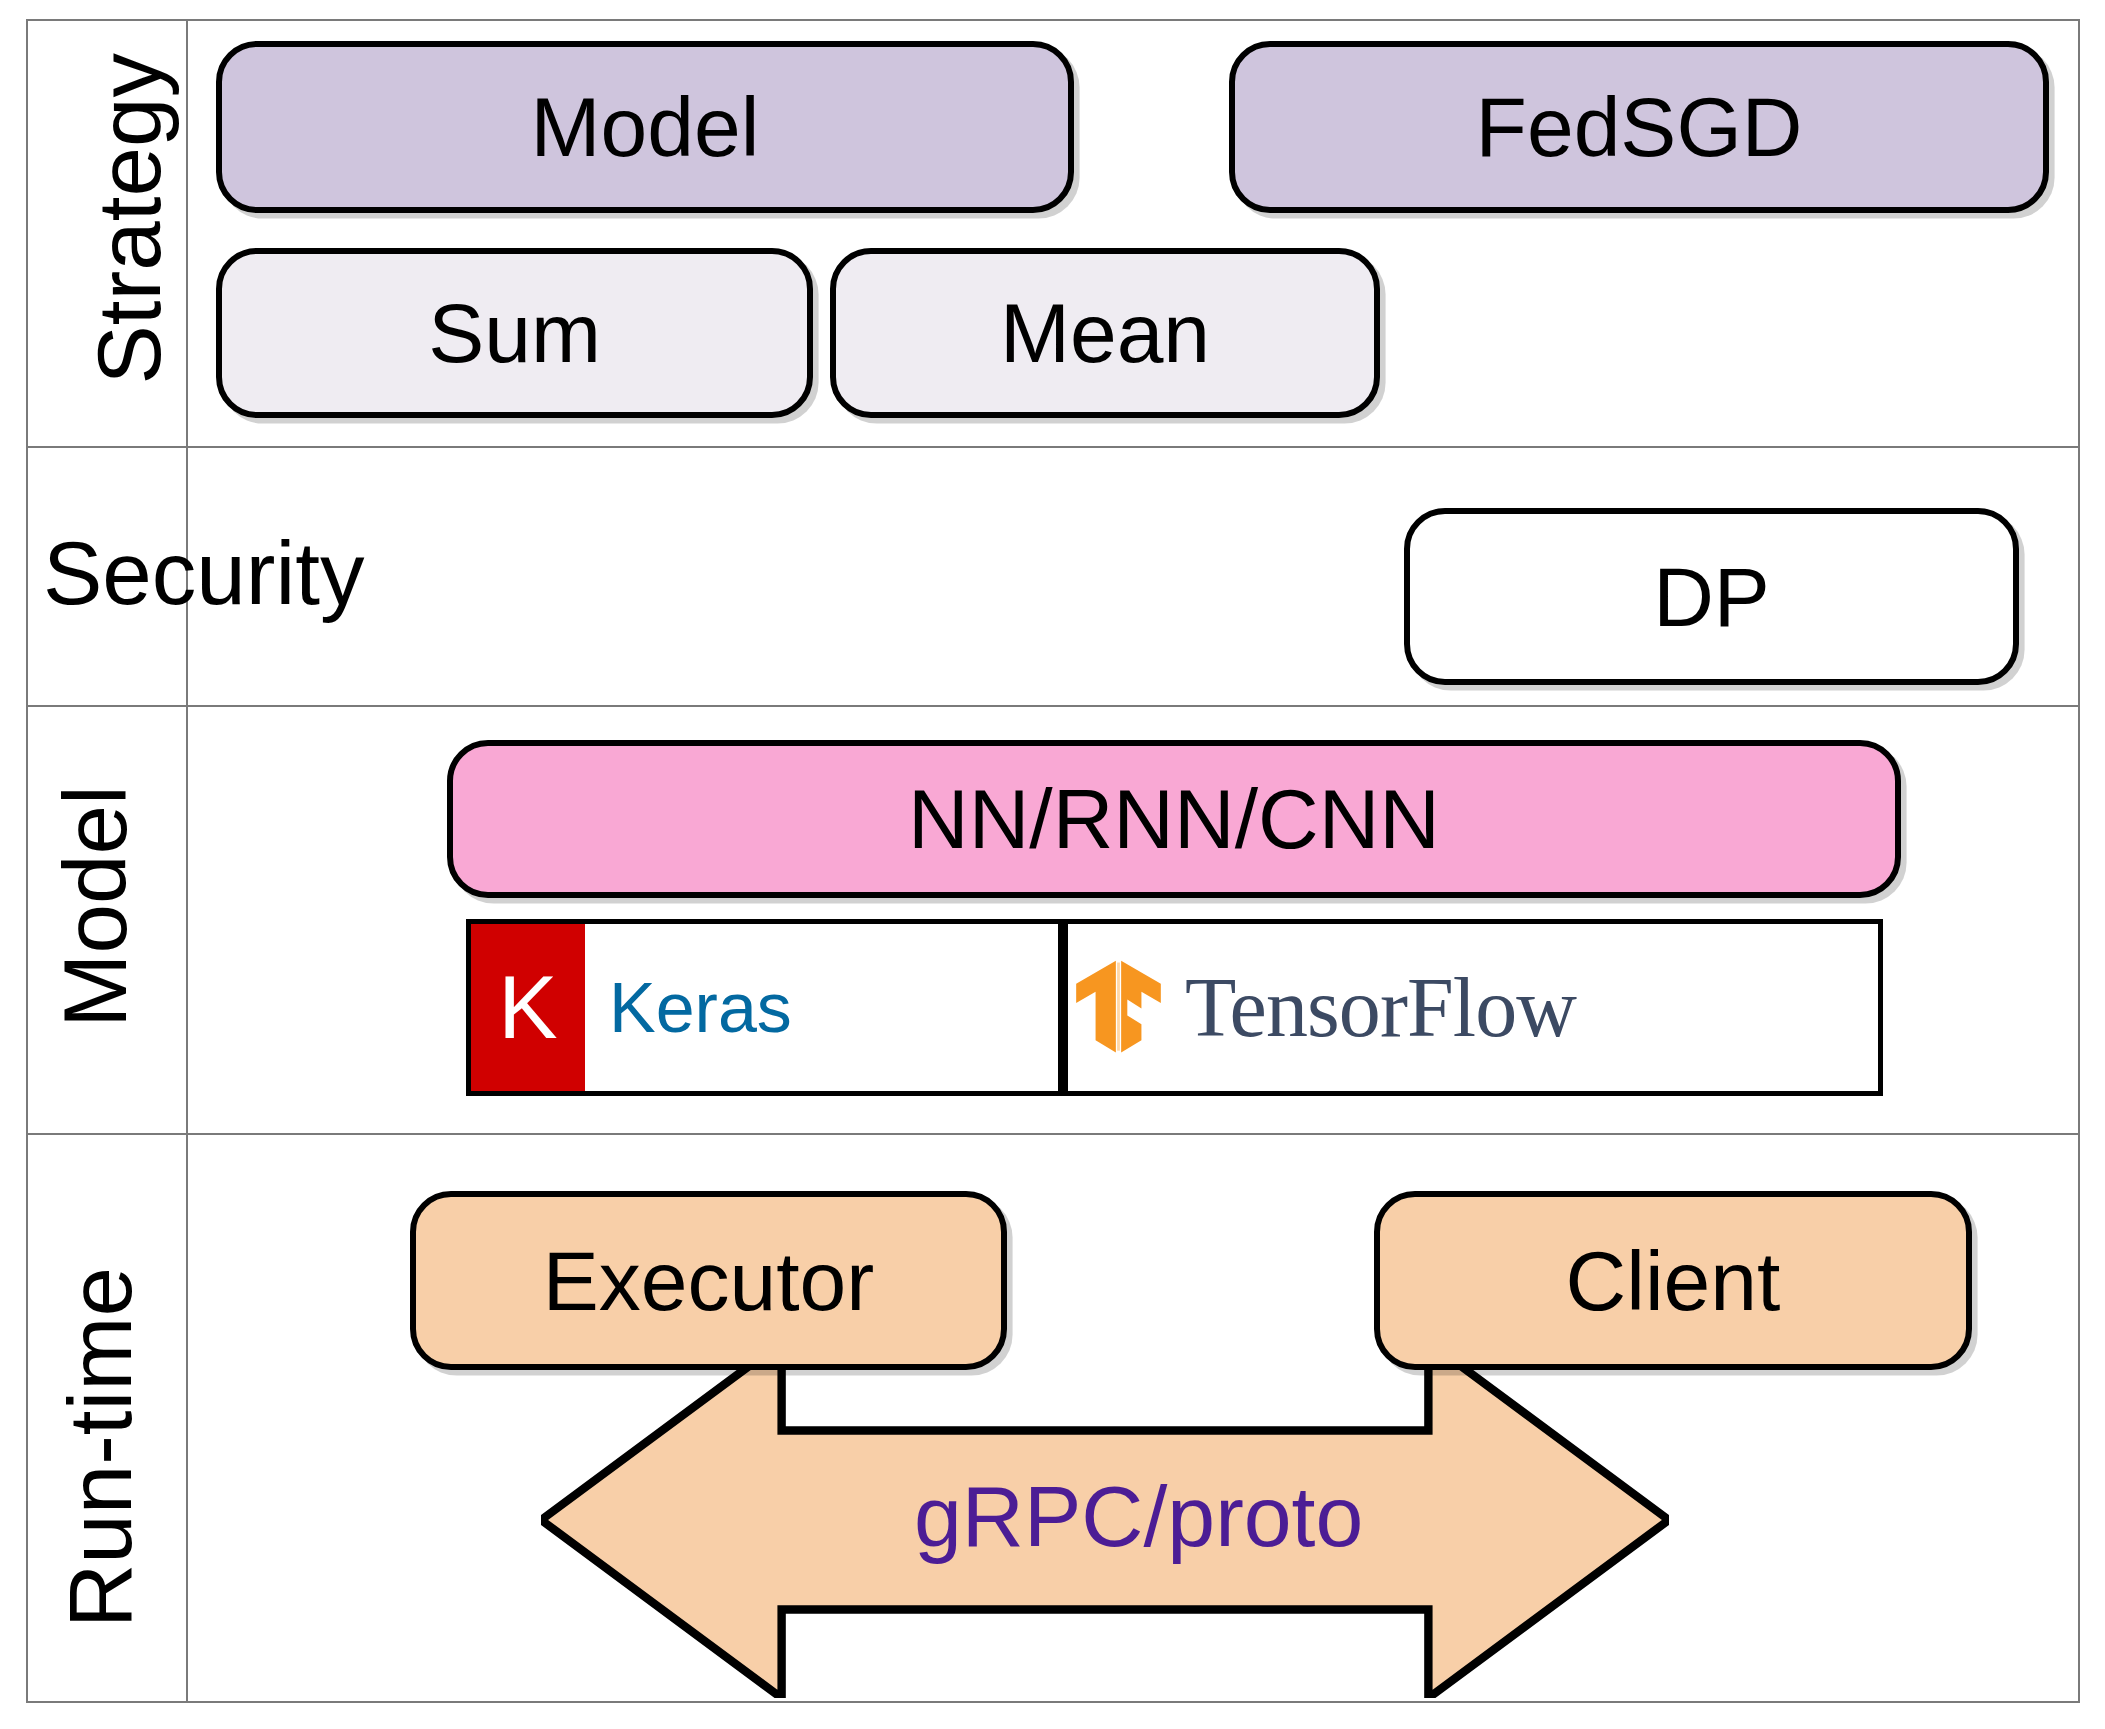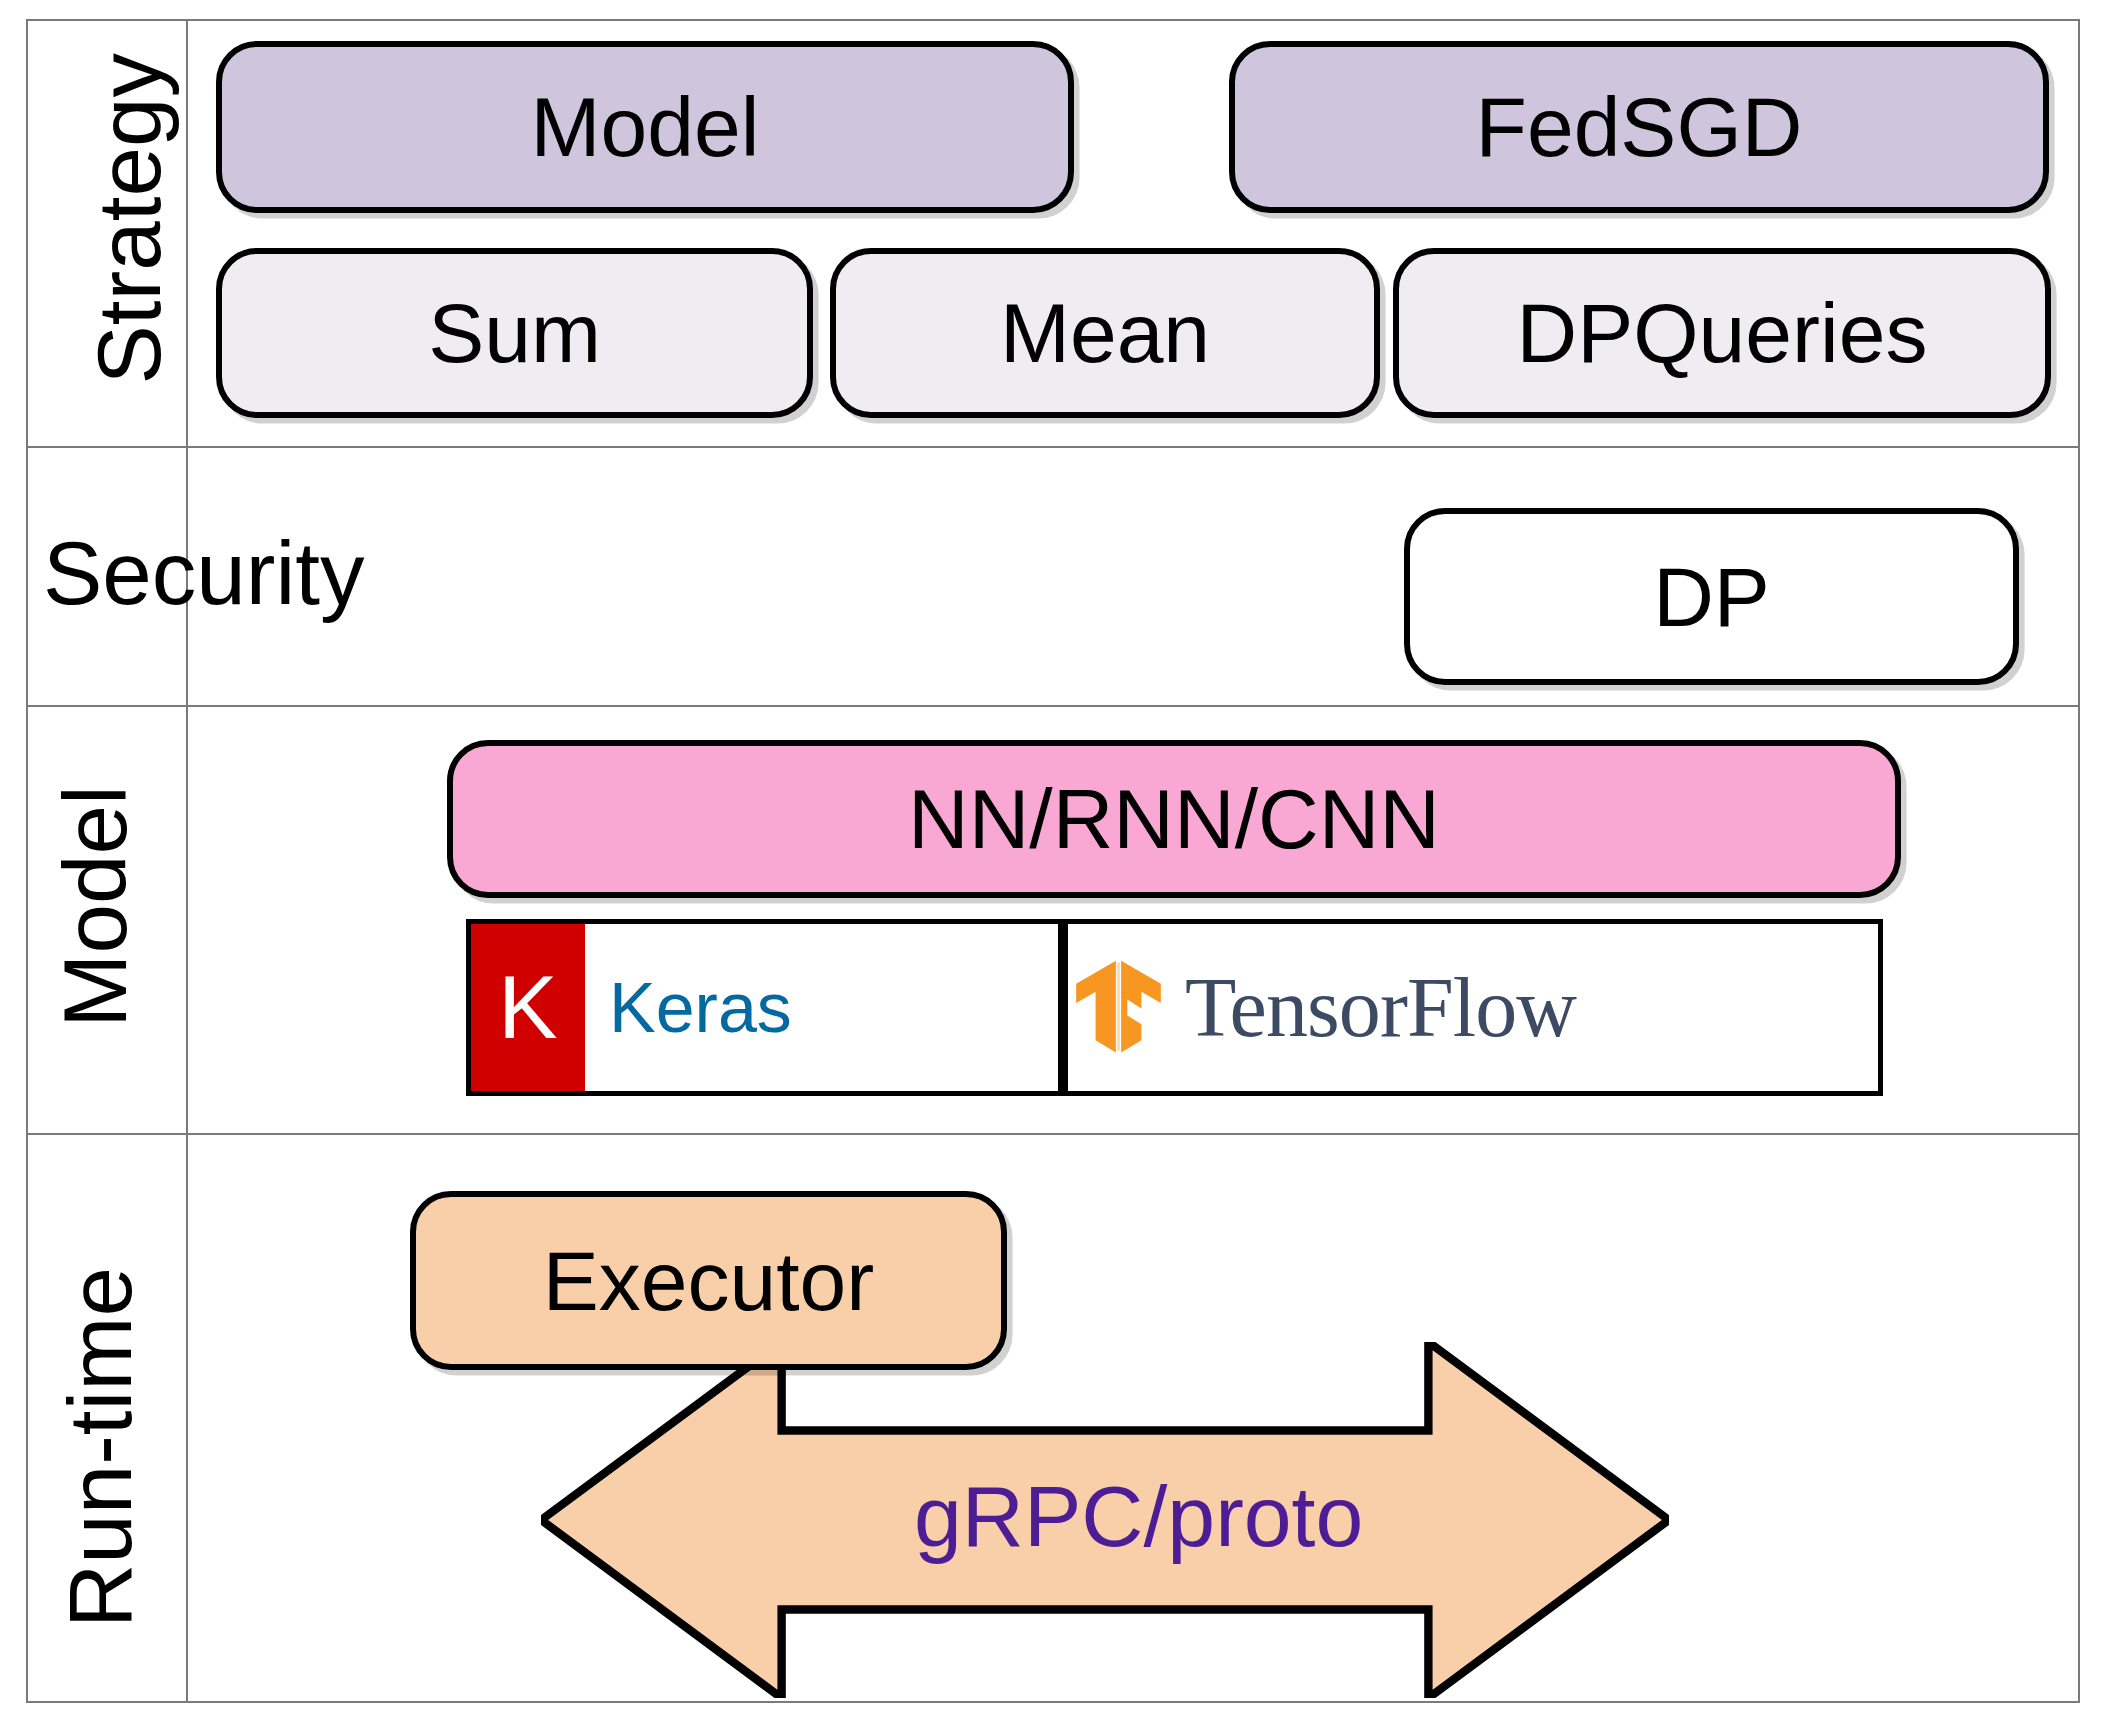--- a/index.html
+++ b/index.html
@@ -155,21 +155,20 @@
   <div class="row-label vert" style="left:-11.2px; top:200px; width:280px; text-align:center;">Strategy</div>
 
   <div class="node purple" style="left:216px; top:41px; width:858px; height:172px;">Model</div>
 
   <div class="node purple" style="left:1229px; top:41px; width:820px; height:172px;">FedSGD</div>
 
   <div class="node lilac" style="left:830px; top:248px; width:550px; height:170px;">Mean</div>
 
   <div class="node lilac" style="left:216px; top:248px; width:597px; height:170px;">Sum</div>
 
-  <div class="node lilac" style="left:1393px; top:248px; width:658px; height:170px;">DPQueries</div>
 
   <div class="row-label" style="left:43px; top:529px;">Security</div>
 
   <div class="node plain" style="left:1404px; top:508px; width:615px; height:177px;">DP</div>
 
   <div class="row-label vert" style="left:-45px; top:862px; width:280px; text-align:center;">Model</div>
 
   <div class="node green" style="left:447px; top:740px; width:1454px; height:158px;">NN/RNN/CNN</div>
 
   <div class="logo-strip" style="left:466px; top:919px; width:1417px; height:177px;">
@@ -206,15 +205,16 @@
           952,287
           258,287
           258,382" fill="#f8cfa8" stroke="#000000" stroke-width="9" stroke-linejoin="miter"></polygon>
     </svg>
   </div>
 
   <div class="arrow-label" style="left:914px; top:1473px;">gRPC/proto</div>
 
   <div class="node orange" style="left:403px; top:1191px; width:597px; height:179px;">Executor</div>
 
+  <div class="node orange" style="left:1367px; top:1191px; width:598px; height:179px;">Client</div>
 
 </div>
 
 
 </body></html>

